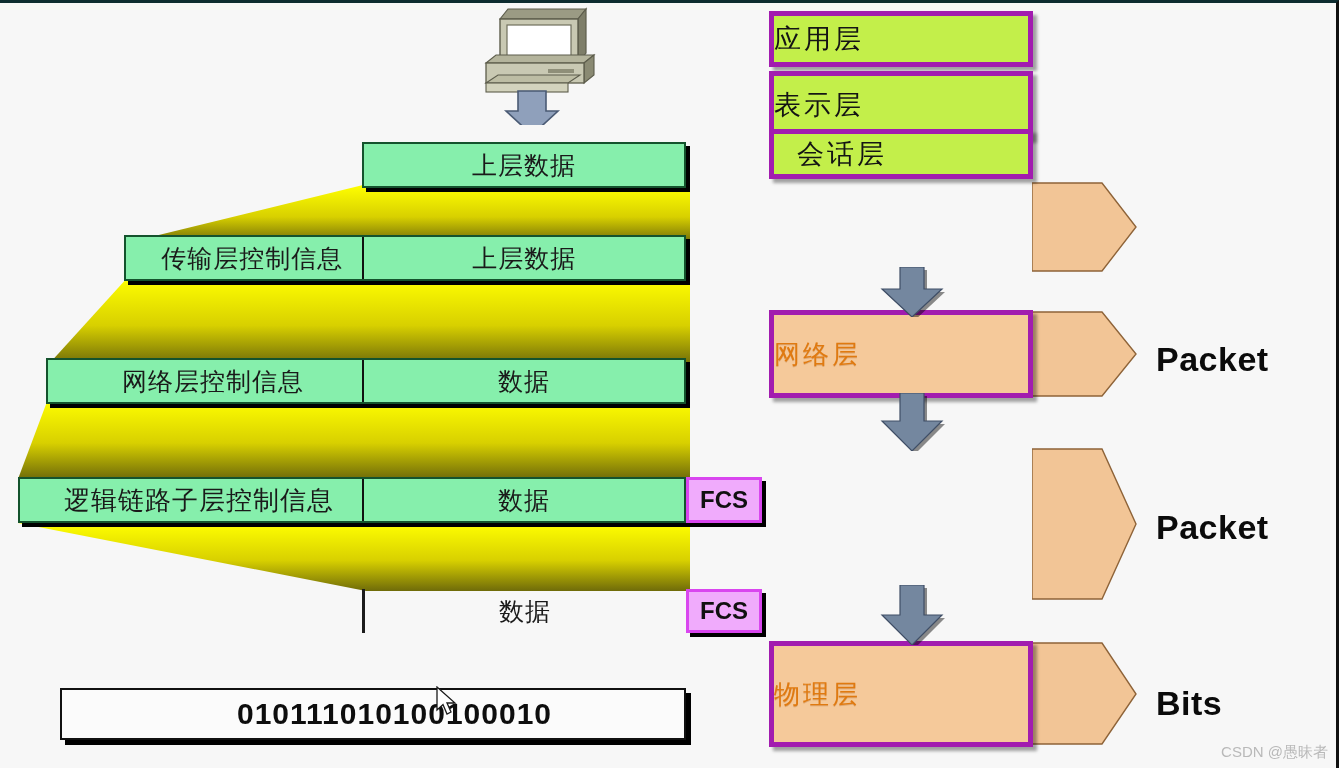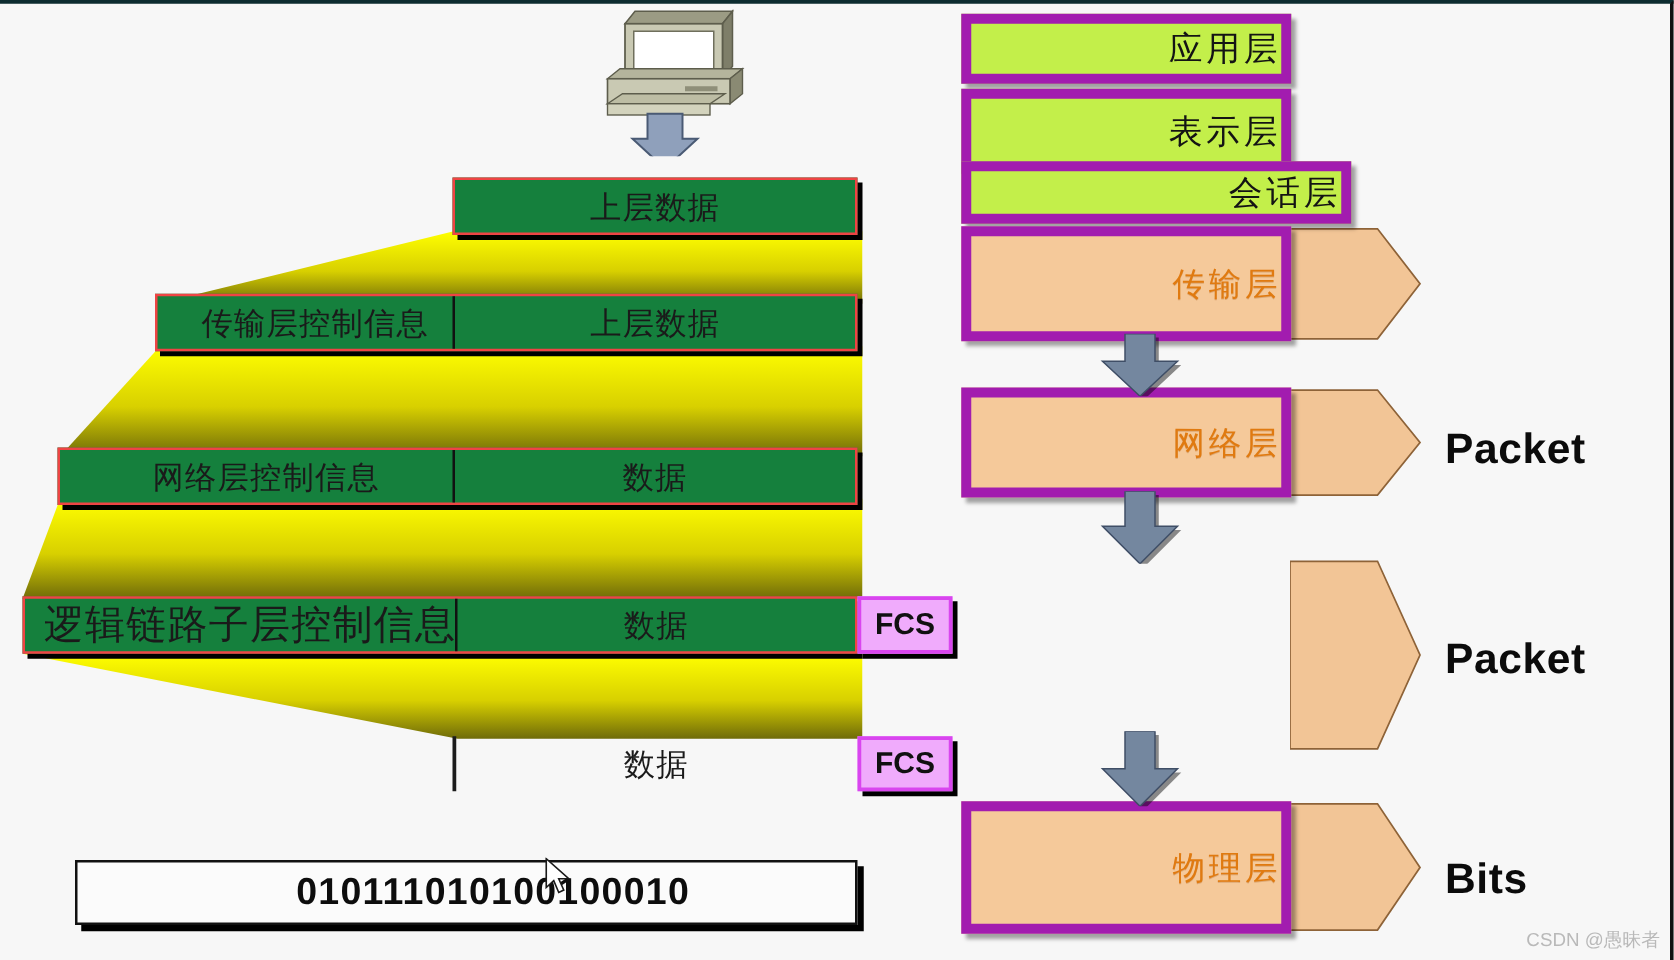--- a/index.html
+++ b/index.html
@@ -16,22 +16,22 @@
     overflow: hidden;
     font-family: "Liberation Sans", "DejaVu Sans", sans-serif;
     border-top: 3px solid #0d2c30;
     border-right: 3px solid #101010;
     box-sizing: border-box;
   }
 
   
   .pdu {
     position: absolute;
-    background: #15803d;
-    border: 2px solid #ef4444;
+    background: #86efac;
+    border: 2px solid #14532d;
     box-shadow: 4px 4px 0 #000;
     box-sizing: border-box;
     display: flex;
     align-items: center;
     z-index: 5;
   }
   .pdu .cell {
     display: flex;
     align-items: center;
     justify-content: center;
@@ -44,21 +44,21 @@
     white-space: nowrap;
   }
   .pdu .cell.sep {
     border-right: 2px solid #111;
     padding-left: 16px;
   }
   .pdu .cell.hdr {
     font-size: 25px;
   }
   .pdu .cell.narrow-hdr {
-    font-size: 32px;
+    font-size: 26px;
   }
 
   
   .fcs-box {
     position: absolute;
     background: #f0abfc;
     border: 3px solid #d946ef;
     box-shadow: 4px 4px 0 #000;
     box-sizing: border-box;
     display: flex;
@@ -93,24 +93,24 @@
   
   .trap {
     position: absolute;
     z-index: 2;
   }
 
   
   .layer {
     position: absolute;
     box-sizing: border-box;
-    border: 8px solid #a21caf;
-    display: flex;
-    align-items: center;
-    justify-content: flex-end;
+    border: 5px solid #a21caf;
+    display: flex;
+    align-items: center;
+    justify-content: flex-start;
     box-shadow: 4px 4px 3px rgba(0,0,0,0.35);
     z-index: 6;
   }
   .layer.green {
     background: #c3ef4a;
   }
   .layer.green .lbl {
     font-family: "DejaVu Sans", "Liberation Sans", sans-serif;
     font-size: 27px;
     color: #141414;
@@ -302,25 +302,22 @@
       <polygon points="0,2 70,2 104,53 70,103 0,103" fill="#f2c596" stroke="#8e6338" stroke-width="1.4"></polygon>
     </svg>
   </div>
 
   <div class="layer green" style="left:769px; top:8px; width:264px; height:56px;">
     <span class="lbl">应用层</span>
   </div>
   <div class="layer green" style="left:769px; top:68px; width:264px; height:68px;">
     <span class="lbl">表示层</span>
   </div>
-  <div class="layer green" style="left:769px; top:126px; width:312px; height:50px;">
+  <div class="layer green" style="left:769px; top:126px; width:264px; height:50px;padding-left:23px;">
     <span class="lbl">会话层</span>
-  </div>
-  <div class="layer peach" style="left:769px; top:178px; width:264px; height:92px;">
-    <span class="lbl">传输层</span>
   </div>
   <div class="layer peach" style="left:769px; top:307px; width:264px; height:88px;">
     <span class="lbl">网络层</span>
   </div>
   <div class="layer peach" style="left:769px; top:638px; width:264px; height:106px;">
     <span class="lbl">物理层</span>
   </div>
 
   <div class="darrow" style="left:874px; top:264px;">
     <svg width="76" height="50" viewBox="0 0 76 50">

